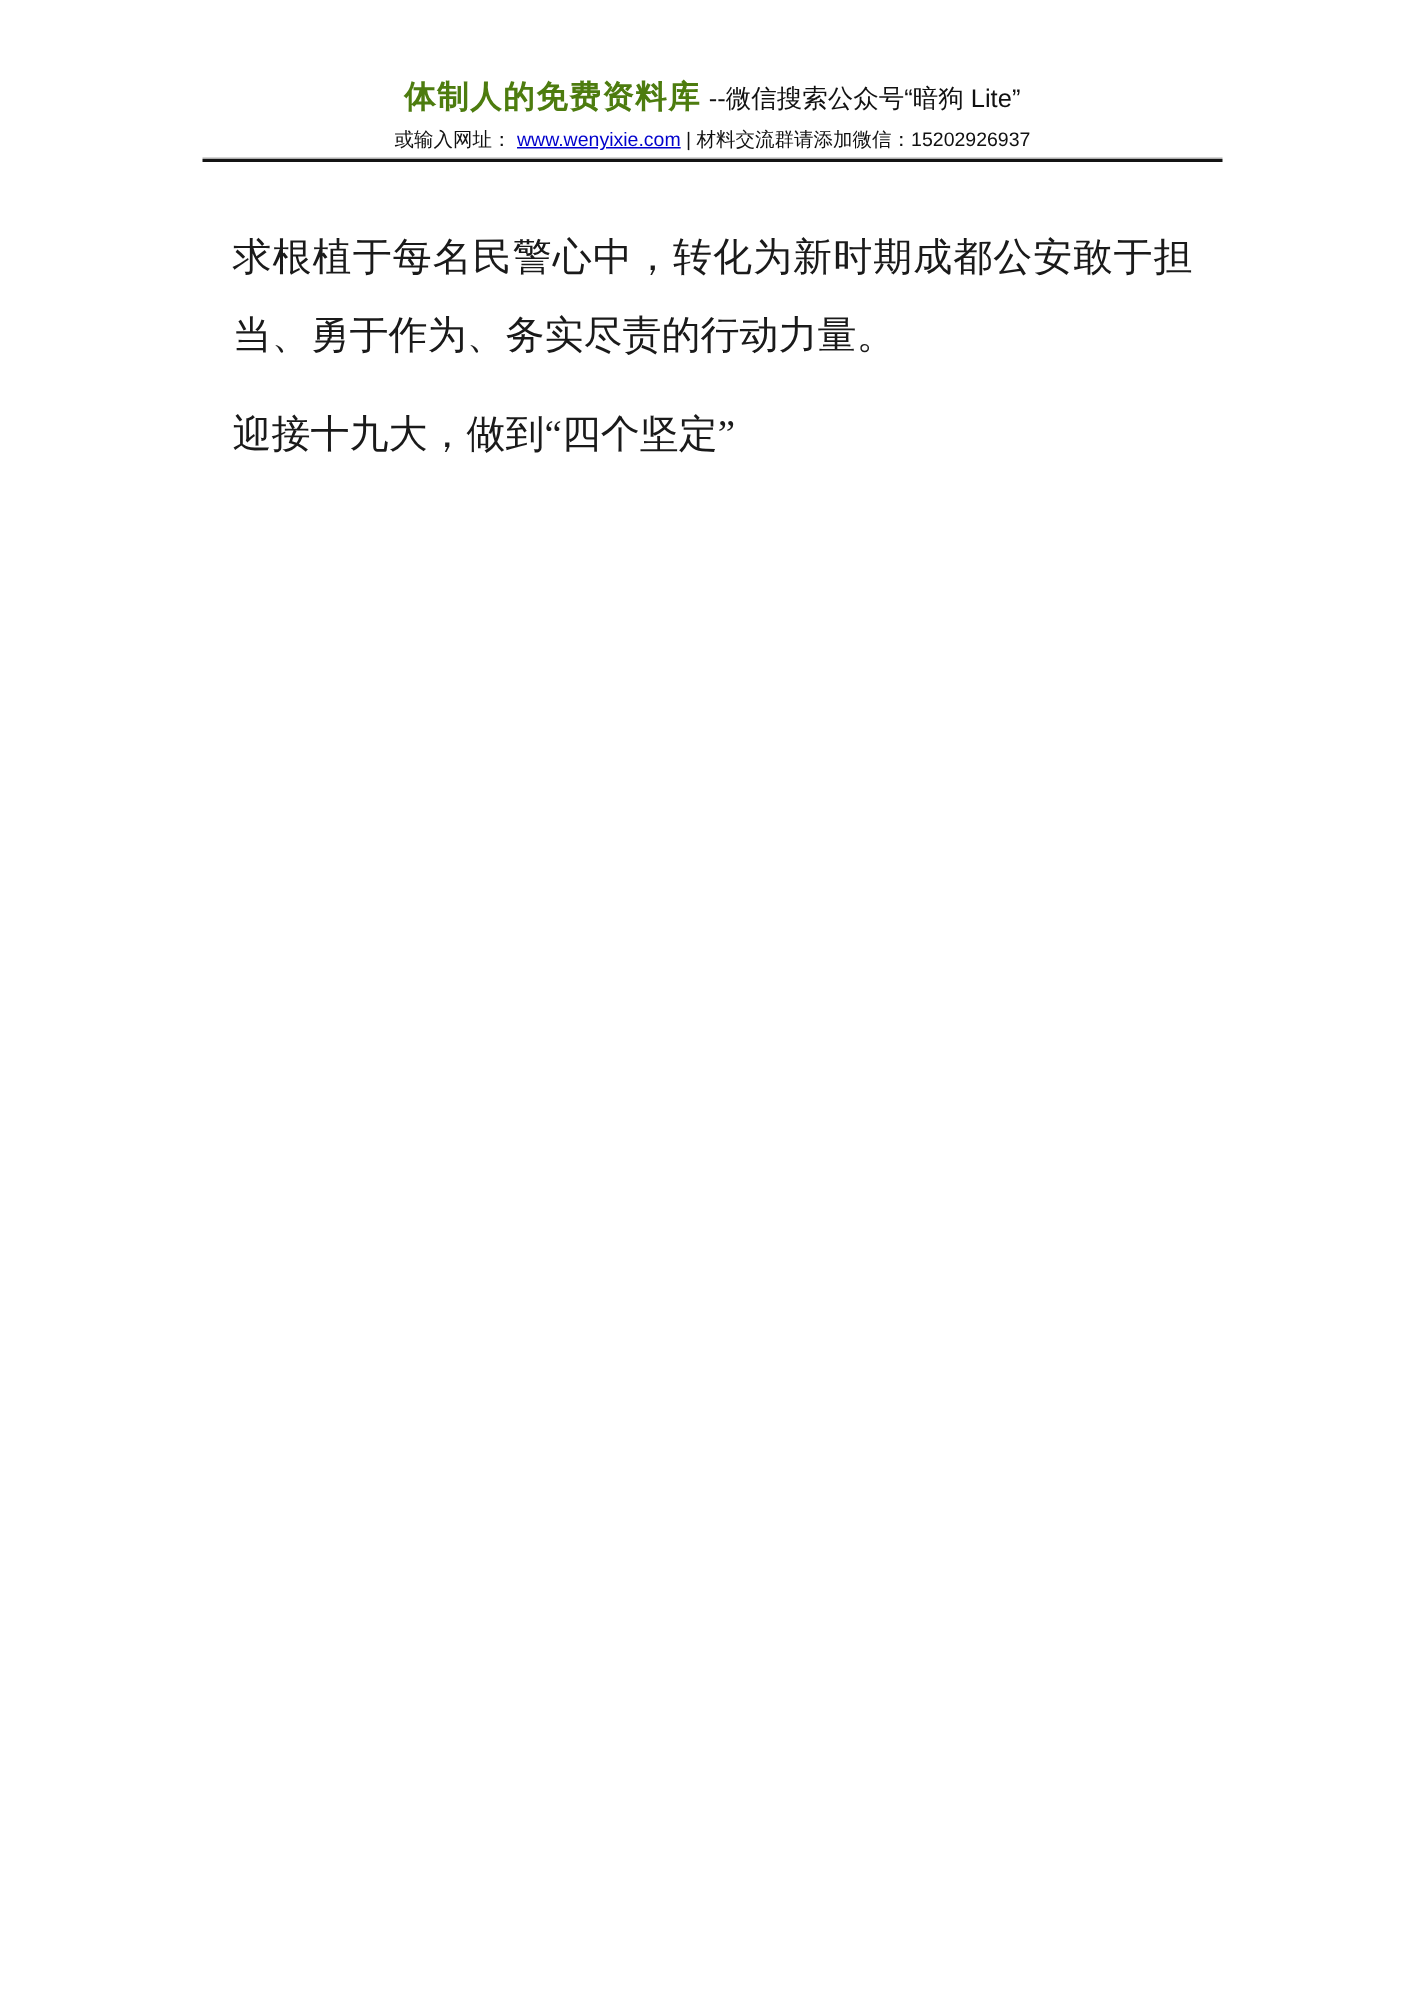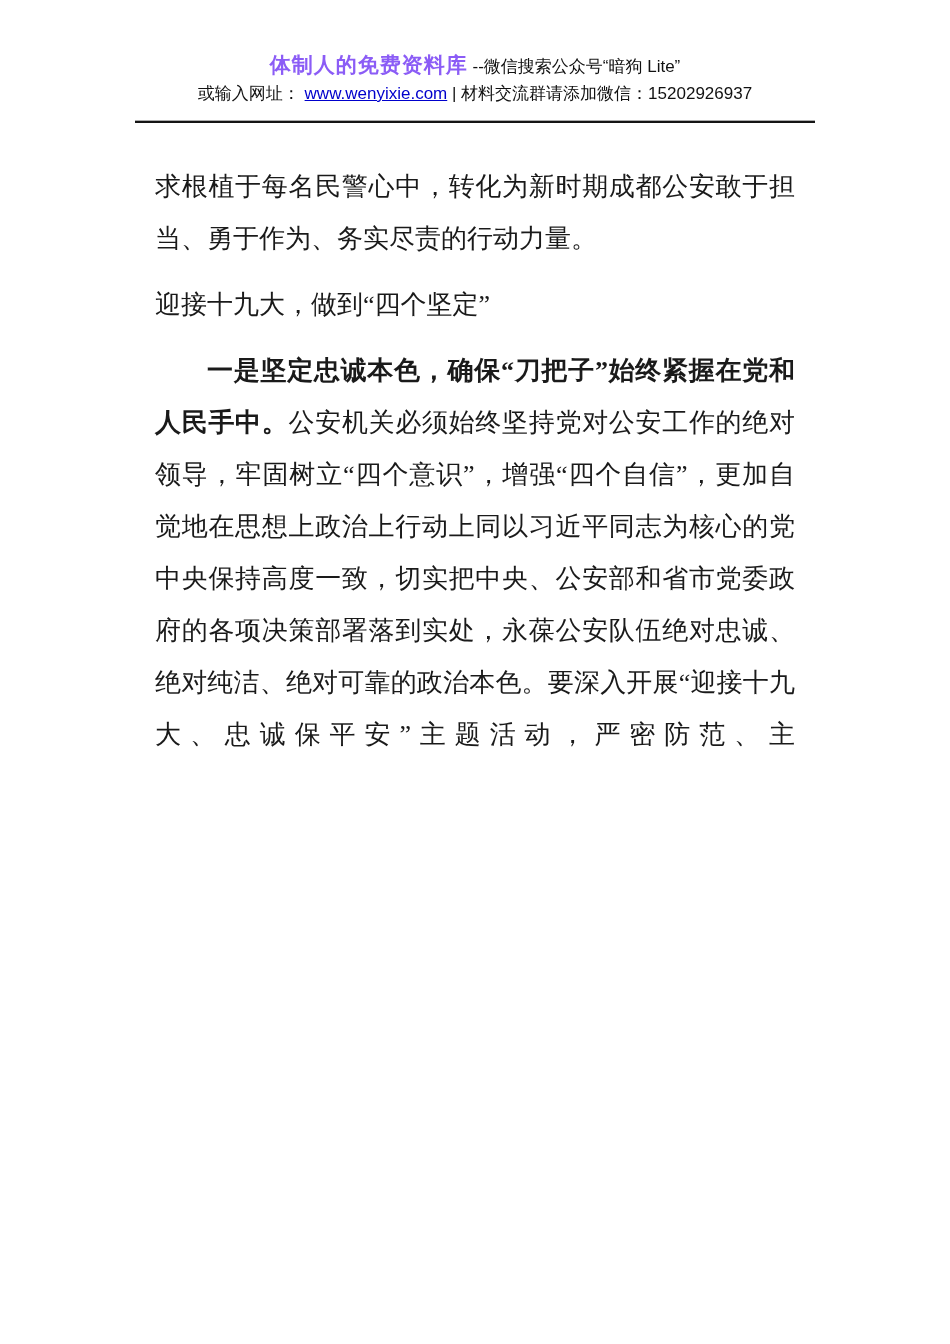--- a/index.html
+++ b/index.html
@@ -29,24 +29,24 @@
     font-size: 17px;
     line-height: 26px;
     white-space: nowrap;
   }
   .brand {
     font-size: 21px;
     font-weight: bold;
     letter-spacing: 1px;
   }
   .header-line2 {
-    font-size: 17px;
+    font-size: 13px;
     line-height: 24px;
     margin-top: 2px;
-    padding-bottom: 14px;
+    padding-bottom: 0;
     white-space: nowrap;
   }
   .url {
     text-decoration: underline;
     cursor: pointer;
   }
   .header-divider {
     width: 680px;
     height: 0;
     margin: 0 auto;
@@ -76,21 +76,21 @@
     text-align-last: justify;
   }
 </style>
 </head>
 <body>
 
 <div class="page">
 
   <div class="header">
     <div class="header-line1">
-      <span class="brand" style="color:#8b5cf6;">体制人的免费资料库</span>
+      <span class="brand" style="color:#4d7c0f;">体制人的免费资料库</span>
       <span class="tagline">--微信搜索公众号“暗狗 Lite”</span>
     </div>
     <div class="header-line2">
       <span>或输入网址：</span>
       <a class="url" style="color:#0000cc;">www.wenyixie.com</a>
       <span>| 材料交流群请添加微信：15202926937</span>
     </div>
   </div>
 
   <div class="header-divider"></div>
@@ -100,18 +100,15 @@
     <p>
       <span>求根植于每名民警心中，转化为新时期成都公安敢于担当、勇于作为、务实尽责的行动力量。</span>
     </p>
 
     <p>
       <span>迎接十九大，做到“四个坚定”</span>
     </p>
 
 
 
-    <p class="indent fill-last">
-      <span class="bold">一是坚定忠诚本色，确保“刀把子”始终紧握在党和人民手中。</span><span>公安机关必须始终坚持党对公安工作的绝对领导，牢固树立“四个意识”，增强“四个自信”，更加自觉地在思想上政治上行动上同以习近平同志为核心的党中央保持高度一致，切实把中央、公安部和省市党委政府的各项决策部署落到实处，永葆公安队伍绝对忠诚、绝对纯洁、绝对可靠的政治本色。要深入开展“迎接十九大、忠诚保平安”主题活动，严密防范、主</span>
-    </p>
 
   </div>
 </div>
 
 </body></html>

